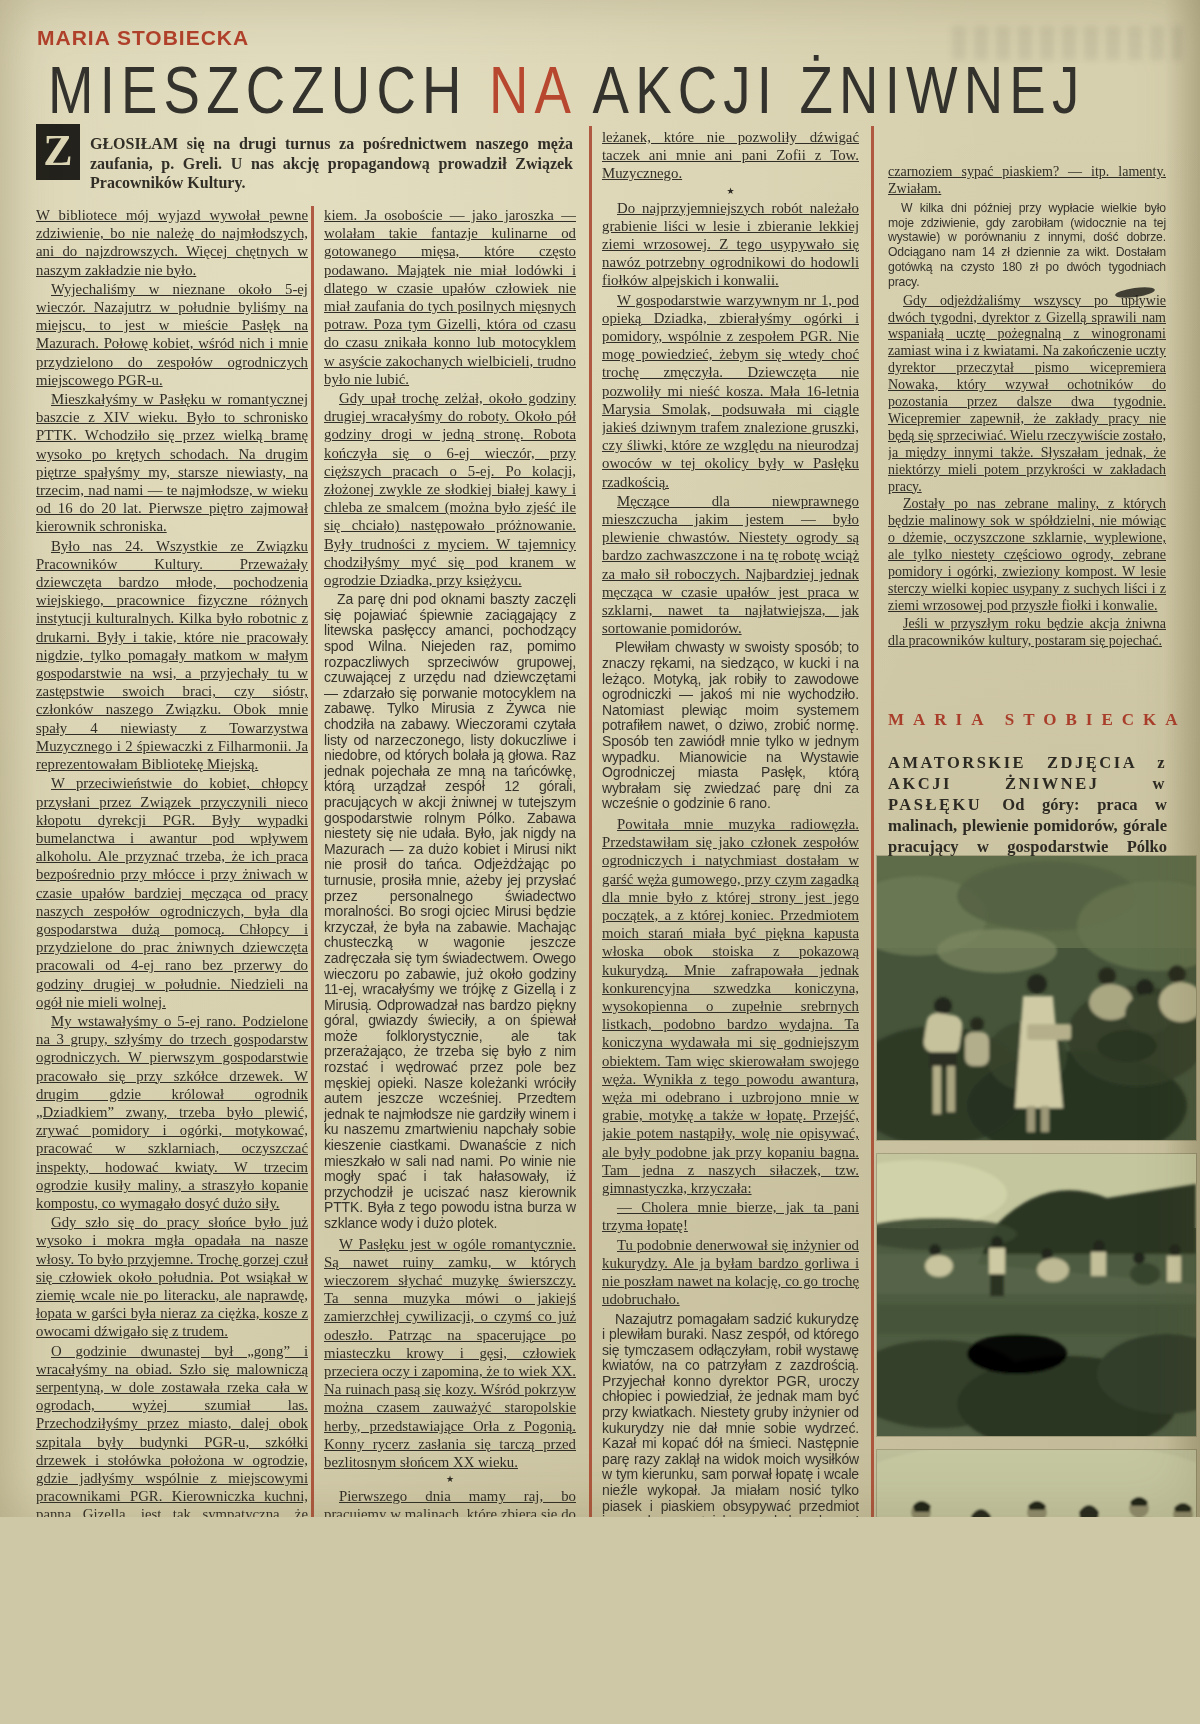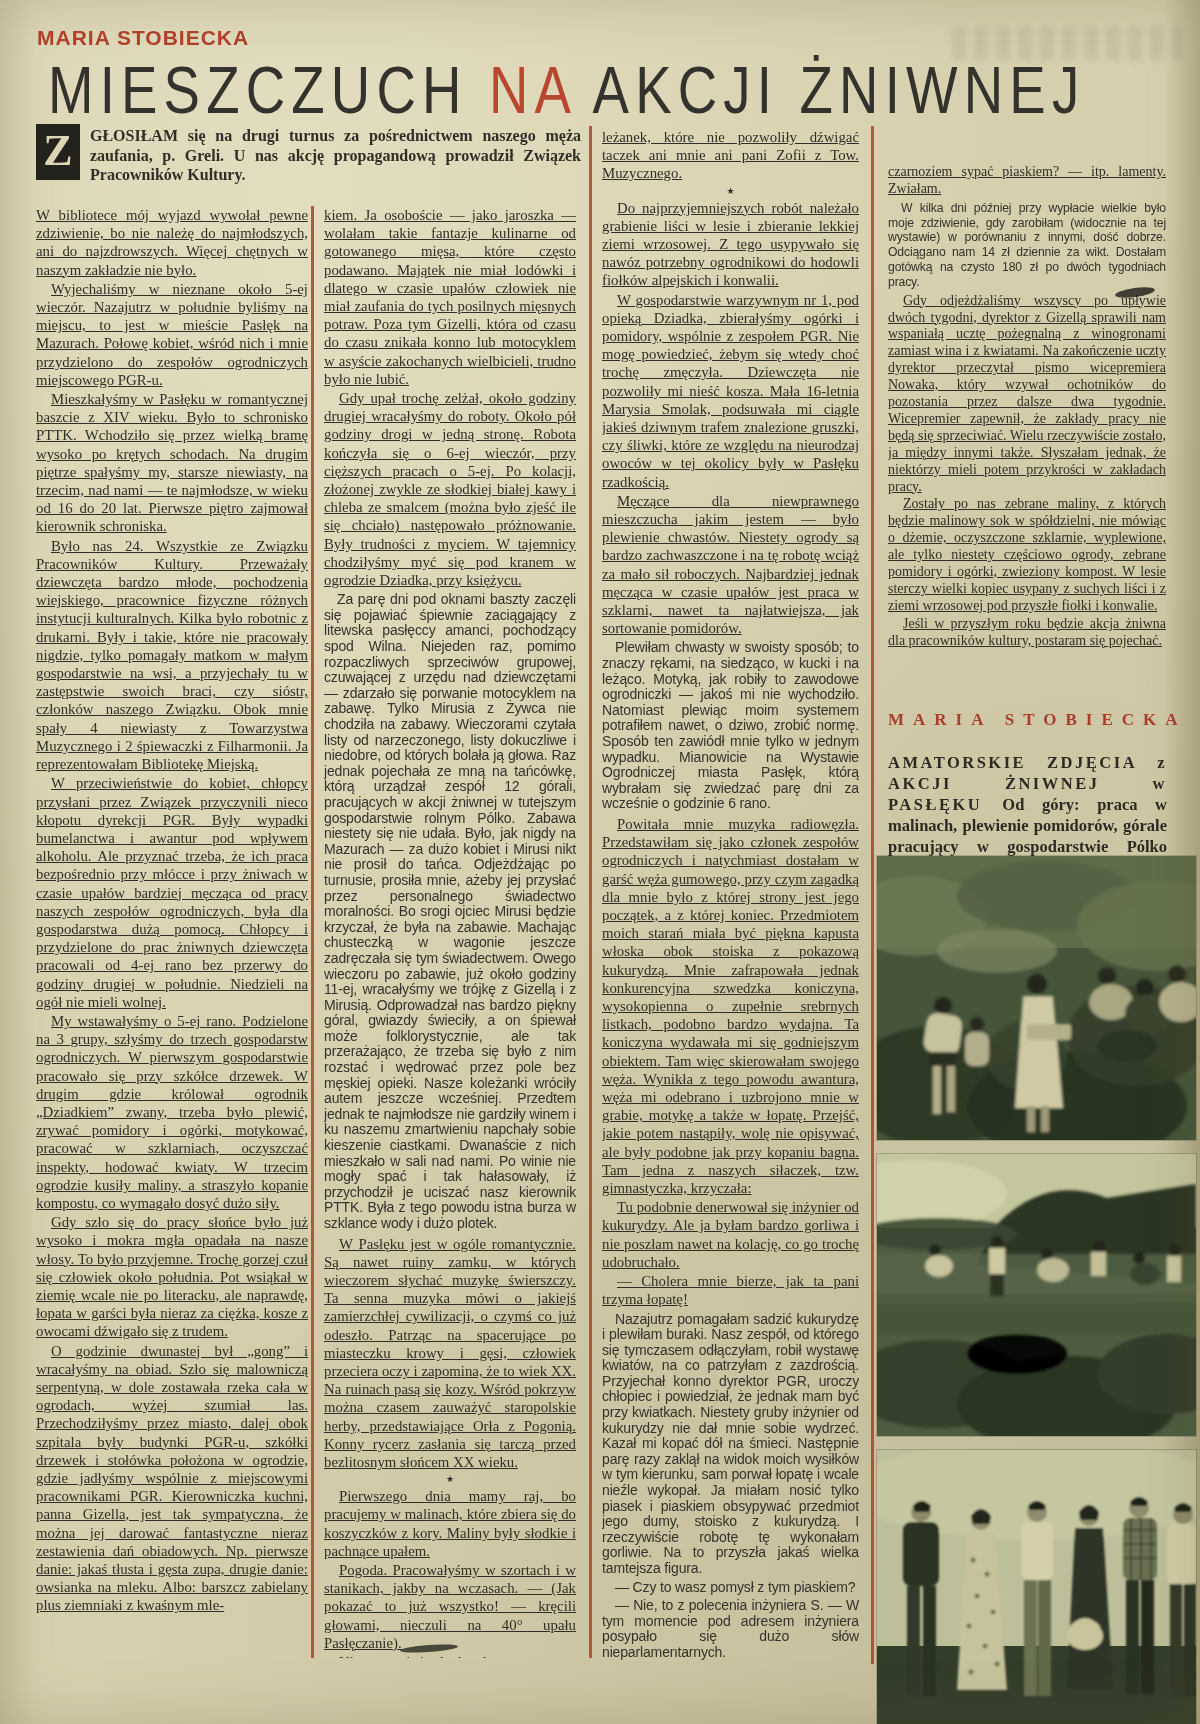--- a/index.html
+++ b/index.html
@@ -1,31 +1,31 @@
 <!DOCTYPE html>
 <html><head>
 <meta charset="utf-8">
 <style>
   html,body{margin:0;padding:0;background:#cfc8a6;}
-  .page{position:relative;width:1200px;height:1724px;overflow:hidden;
+  .page{position:relative;width:1200px;height:1517px;overflow:hidden;
     background:
       radial-gradient(ellipse at 25% 12%, rgba(255,253,235,.30), transparent 55%),
       radial-gradient(ellipse at 90% 95%, rgba(90,78,42,.16), transparent 65%),
       linear-gradient(90deg, rgba(120,105,60,.10) 0%, transparent 3%, transparent 97%, rgba(90,78,42,.22) 100%),
       #d7d0ae;
     font-family:"Liberation Serif", serif; color:#302e26;}
   .byline-top{position:absolute;left:37px;top:26px;font-family:"Liberation Sans",sans-serif;
     font-weight:700;font-size:21px;letter-spacing:1px;color:#b2402b;}
   .title{position:absolute;left:48px;top:52px;margin:0;white-space:nowrap;font-weight:400;}
   .title .t{display:inline-block;transform:scale(1.24,1.52);transform-origin:left top;
     font-family:"Liberation Sans",sans-serif;font-size:44px;letter-spacing:5px;color:#33322c;}
   .title .red{color:#b8472f;}
   .lead{position:absolute;left:36px;top:122px;width:549px;font-weight:700;font-size:16px;
     line-height:19.5px;text-align:justify;}
-  .lead p{margin:4px;}
+  .lead p{margin:12px;}
   .dropcap{float:left;width:44px;height:56px;margin:2px 10px 0 0;background:#23221c;
     color:#ddd6b4;font-family:"Liberation Serif",serif;font-weight:700;font-size:44px;
     line-height:54px;text-align:center;}
   .vrule{position:absolute;width:3px;background:#a8432d;opacity:.85;}
   .col{position:absolute;text-align:justify;overflow:hidden;}
   .col p{margin:0 0 1px 0;}
   .col p.serif{font-size:14.8px;line-height:18.2px;text-indent:15px;text-decoration:underline;}
   .col p.small{font-family:"Liberation Sans",sans-serif;font-size:14px;line-height:15.6px;
     text-indent:13px;letter-spacing:-0.15px;color:#34322b;margin:3px 0;}
   .col p:first-child{text-indent:0;}
@@ -88,22 +88,22 @@
       <p class="serif">Przez parę dni następnych część koleżanek pracowała przy szkółce drzewek, ja kopałam kompost. Miałam grupę bardzo dobrych ko-</p>
     </div>
   <div id="col3" class="col" style="left:602px;top:128px;width:257px;height:1532px;">
       <p class="serif">leżanek, które nie pozwoliły dźwigać taczek ani mnie ani pani Zofii z Tow. Muzycznego.</p>
       <div class="star-sep">★</div>
       <p class="serif">Do najprzyjemniejszych robót należało grabienie liści w lesie i zbieranie lekkiej ziemi wrzosowej. Z tego usypywało się nawóz potrzebny ogrodnikowi do hodowli fiołków alpejskich i konwalii.</p>
       <p class="serif">W gospodarstwie warzywnym nr 1, pod opieką Dziadka, zbierałyśmy ogórki i pomidory, wspólnie z zespołem PGR. Nie mogę powiedzieć, żebym się wtedy choć trochę zmęczyła. Dziewczęta nie pozwoliły mi nieść kosza. Mała 16-letnia Marysia Smolak, podsuwała mi ciągle jakieś dziwnym trafem znalezione gruszki, czy śliwki, które ze względu na nieurodzaj owoców w tej okolicy były w Pasłęku rzadkością.</p>
       <p class="serif">Męczące dla niewprawnego mieszczucha jakim jestem — było plewienie chwastów. Niestety ogrody są bardzo zachwaszczone i na tę robotę wciąż za mało sił roboczych. Najbardziej jednak męcząca w czasie upałów jest praca w szklarni, nawet ta najłatwiejsza, jak sortowanie pomidorów.</p>
       <p class="small">Plewiłam chwasty w swoisty sposób; to znaczy rękami, na siedząco, w kucki i na leżąco. Motyką, jak robiły to zawodowe ogrodniczki — jakoś mi nie wychodziło. Natomiast plewiąc moim systemem potrafiłem nawet, o dziwo, zrobić normę. Sposób ten zawiódł mnie tylko w jednym wypadku. Mianowicie na Wystawie Ogrodniczej miasta Pasłęk, którą wybrałam się zwiedzać parę dni za wcześnie o godzinie 6 rano.</p>
       <p class="serif">Powitała mnie muzyka radiowęzła. Przedstawiłam się jako członek zespołów ogrodniczych i natychmiast dostałam w garść węża gumowego, przy czym zagadką dla mnie było z której strony jest jego początek, a z której koniec. Przedmiotem moich starań miała być piękna kapusta włoska obok stoiska z pokazową kukurydzą. Mnie zafrapowała jednak konkurencyjna szwedzka koniczyna, wysokopienna o zupełnie srebrnych listkach, podobno bardzo wydajna. Ta koniczyna wydawała mi się godniejszym obiektem. Tam więc skierowałam swojego węża. Wynikła z tego powodu awantura, węża mi odebrano i uzbrojono mnie w grabie, motykę a także w łopatę. Przejść, jakie potem nastąpiły, wolę nie opisywać, ale były podobne jak przy kopaniu bagna. Tam jedna z naszych siłaczek, tzw. gimnastyczka, krzyczała:</p>
+      <p class="serif">— Cholera mnie bierze, jak ta pani trzyma łopatę!</p>
       <p class="serif">Tu podobnie denerwował się inżynier od kukurydzy. Ale ja byłam bardzo gorliwa i nie poszłam nawet na kolację, co go trochę udobruchało.</p>
-      <p class="serif">— Cholera mnie bierze, jak ta pani trzyma łopatę!</p>
       <p class="small">Nazajutrz pomagałam sadzić kukurydzę i plewiłam buraki. Nasz zespół, od którego się tymczasem odłączyłam, robił wystawę kwiatów, na co patrzyłam z zazdrością. Przyjechał konno dyrektor PGR, uroczy chłopiec i powiedział, że jednak mam być przy kwiatkach. Niestety gruby inżynier od kukurydzy nie dał mnie sobie wydrzeć. Kazał mi kopać dół na śmieci. Następnie parę razy zaklął na widok moich wysiłków w tym kierunku, sam porwał łopatę i wcale nieźle wykopał. Ja miałam nosić tylko piasek i piaskiem obsypywać przedmiot jego dumy, stoisko z kukurydzą. I rzeczywiście robotę tę wykonałam gorliwie. Na to przyszła jakaś wielka tamtejsza figura.</p>
       <p class="small">— Czy to wasz pomysł z tym piaskiem?</p>
       <p class="small">— Nie, to z polecenia inżyniera S. — W tym momencie pod adresem inżyniera posypało się dużo słów nieparlamentarnych.</p>
       <p class="small">— Taż to czarnoziem, kto kończyła w</p>
     </div>
   <div id="col4" class="col tight" style="left:888px;top:128px;width:278px;height:578px;margin-top:36px;">
       <p class="serif">czarnoziem sypać piaskiem? — itp. lamenty. Zwiałam.</p>
       <p class="small">W kilka dni później przy wypłacie wielkie było moje zdziwienie, gdy zarobiłam (widocznie na tej wystawie) w porównaniu z innymi, dość dobrze. Odciągano nam 14 zł dziennie za wikt. Dostałam gotówką na czysto 180 zł po dwóch tygodniach pracy.</p>
       <p class="serif">Gdy odjeżdżaliśmy wszyscy po upływie dwóch tygodni, dyrektor z Gizellą sprawili nam wspaniałą ucztę pożegnalną z winogronami zamiast wina i z kwiatami. Na zakończenie uczty dyrektor przeczytał pismo wicepremiera Nowaka, który wzywał ochotników do pozostania przez dalsze dwa tygodnie. Wicepremier zapewnił, że zakłady pracy nie będą się sprzeciwiać. Wielu rzeczywiście zostało, ja między innymi także. Słyszałam jednak, że niektórzy mieli potem przykrości w zakładach pracy.</p>
       <p class="serif">Zostały po nas zebrane maliny, z których będzie malinowy sok w spółdzielni, nie mówiąc o dżemie, oczyszczone szklarnie, wyplewione, ale tylko niestety częściowo ogrody, zebrane pomidory i ogórki, zwieziony kompost. W lesie sterczy wielki kopiec usypany z suchych liści i z ziemi wrzosowej pod przyszłe fiołki i konwalie.</p>

